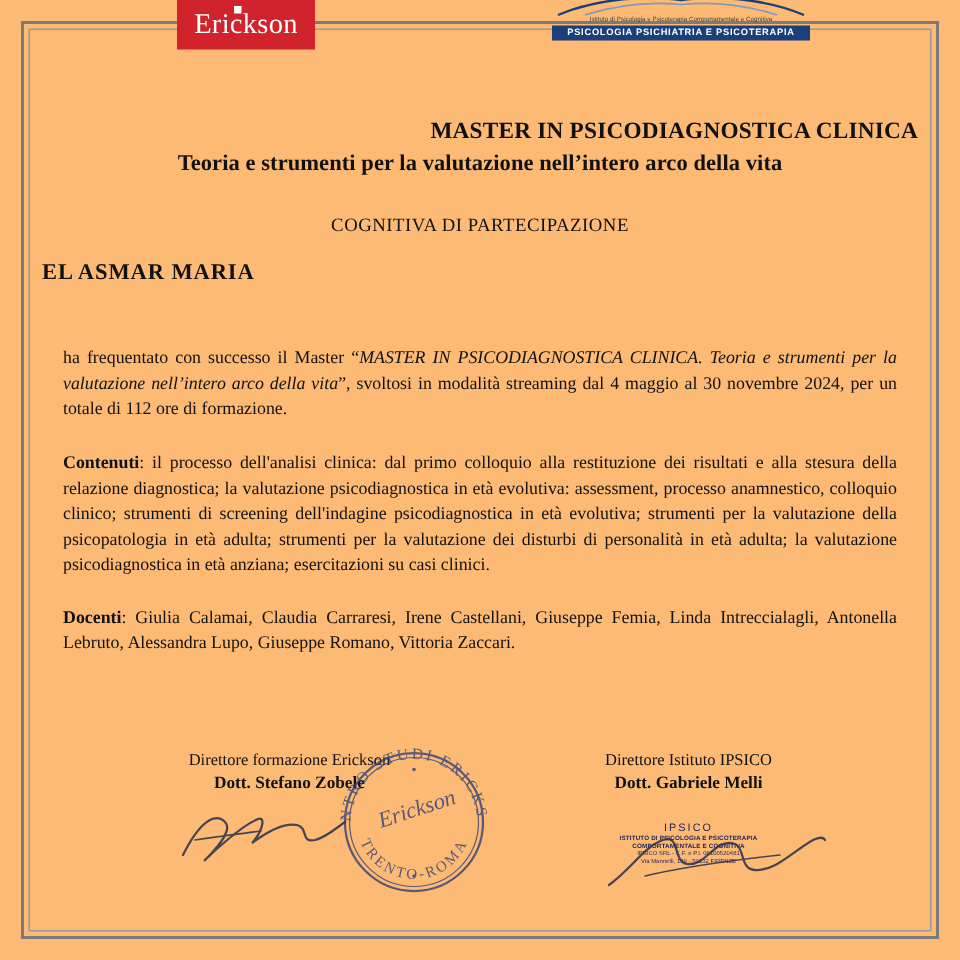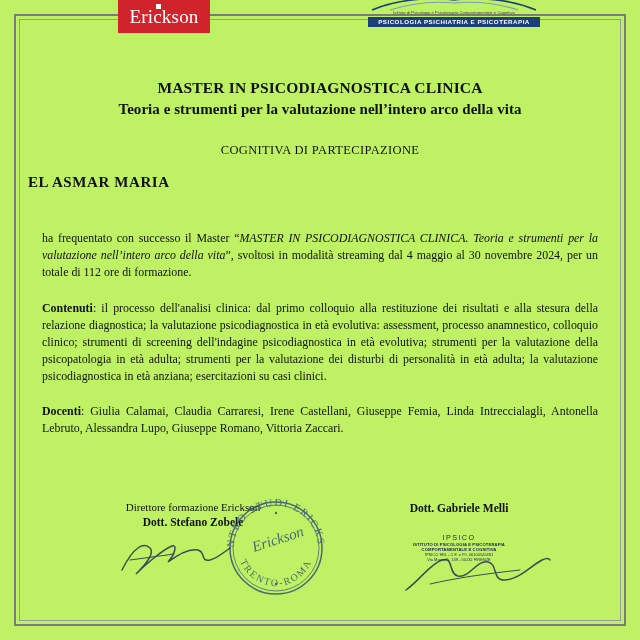--- a/index.html
+++ b/index.html
@@ -13,21 +13,21 @@
     font-family: "Liberation Serif", serif;
     color: #111111;
     overflow: hidden;
   }
 
   
   .page {
     position: relative;
     width: 640px;
     height: 640px;
-    background: #bef264;
+    background: #fdba74;
     box-sizing: border-box;
   }
   .frame-outer {
     position: absolute;
     left: 14px;
     top: 14px;
     right: 14px;
     bottom: 14px;
     border: 2px solid #7a7a7a;
     box-sizing: border-box;
@@ -124,20 +124,21 @@
   
   .title-block {
     margin-top: 42px;
     text-align: center;
   }
   .title-main {
     font-size: 15.5px;
     font-weight: bold;
     letter-spacing: 0.15px;
     line-height: 1.35;
+    text-align: right;
   }
   .title-sub {
     font-size: 15px;
     font-weight: bold;
     letter-spacing: 0.05px;
     line-height: 1.35;
   }
 
   .attestato {
     margin-top: 24px;
@@ -300,20 +301,21 @@
   </div>
 
   <div class="sig-area">
 
     <div class="sig-col left">
       <div class="sig-role">Direttore formazione Erickson</div>
       <div class="sig-name">Dott. Stefano Zobele</div>
     </div>
 
     <div class="sig-col right">
+      <div class="sig-role">Direttore Istituto IPSICO</div>
       <div class="sig-name">Dott. Gabriele Melli</div>
 
       <div class="ipsico-stamp">
         <div class="s1">IPSICO</div>
         <div class="s2">ISTITUTO DI PSICOLOGIA E PSICOTERAPIA</div>
         <div class="s3">COMPORTAMENTALE E COGNITIVA</div>
         <div class="s4">IPSICO SRL - C.F. e P.I. 06100520481</div>
         <div class="s5">Via Mannelli, 139 - 50132 FIRENZE</div>
       </div>
     </div>

